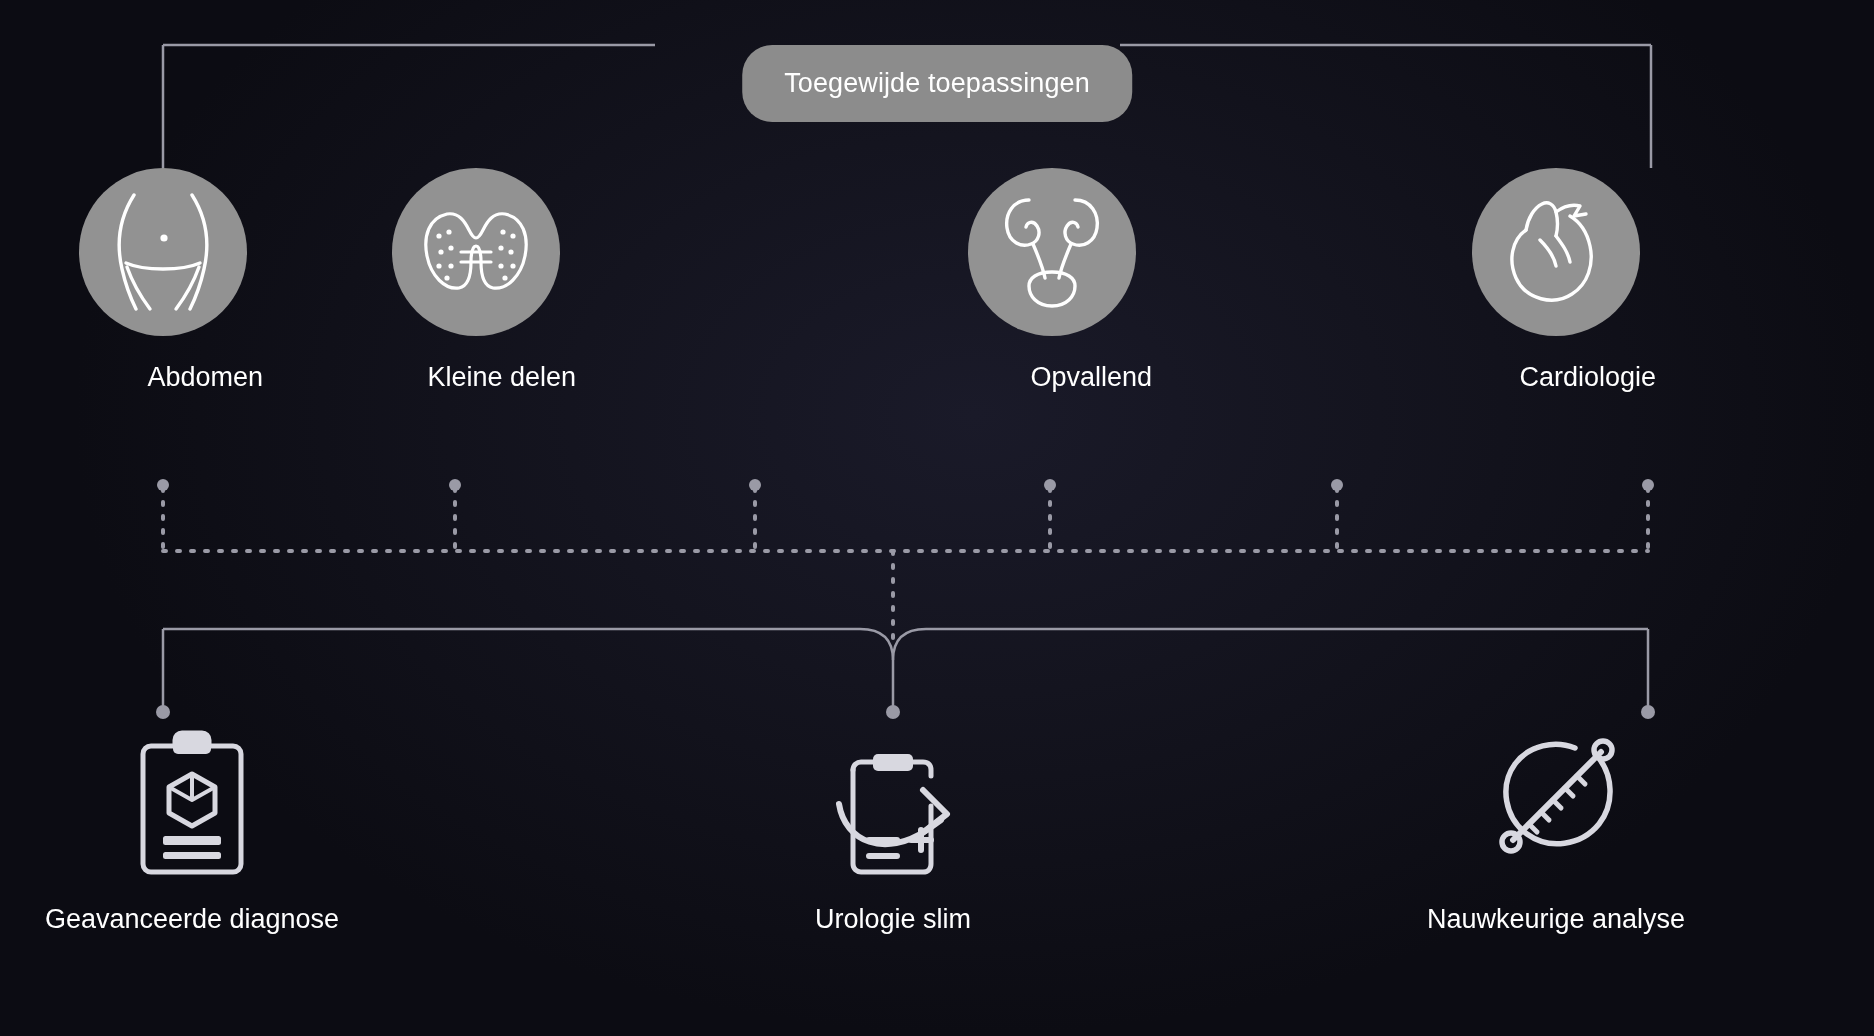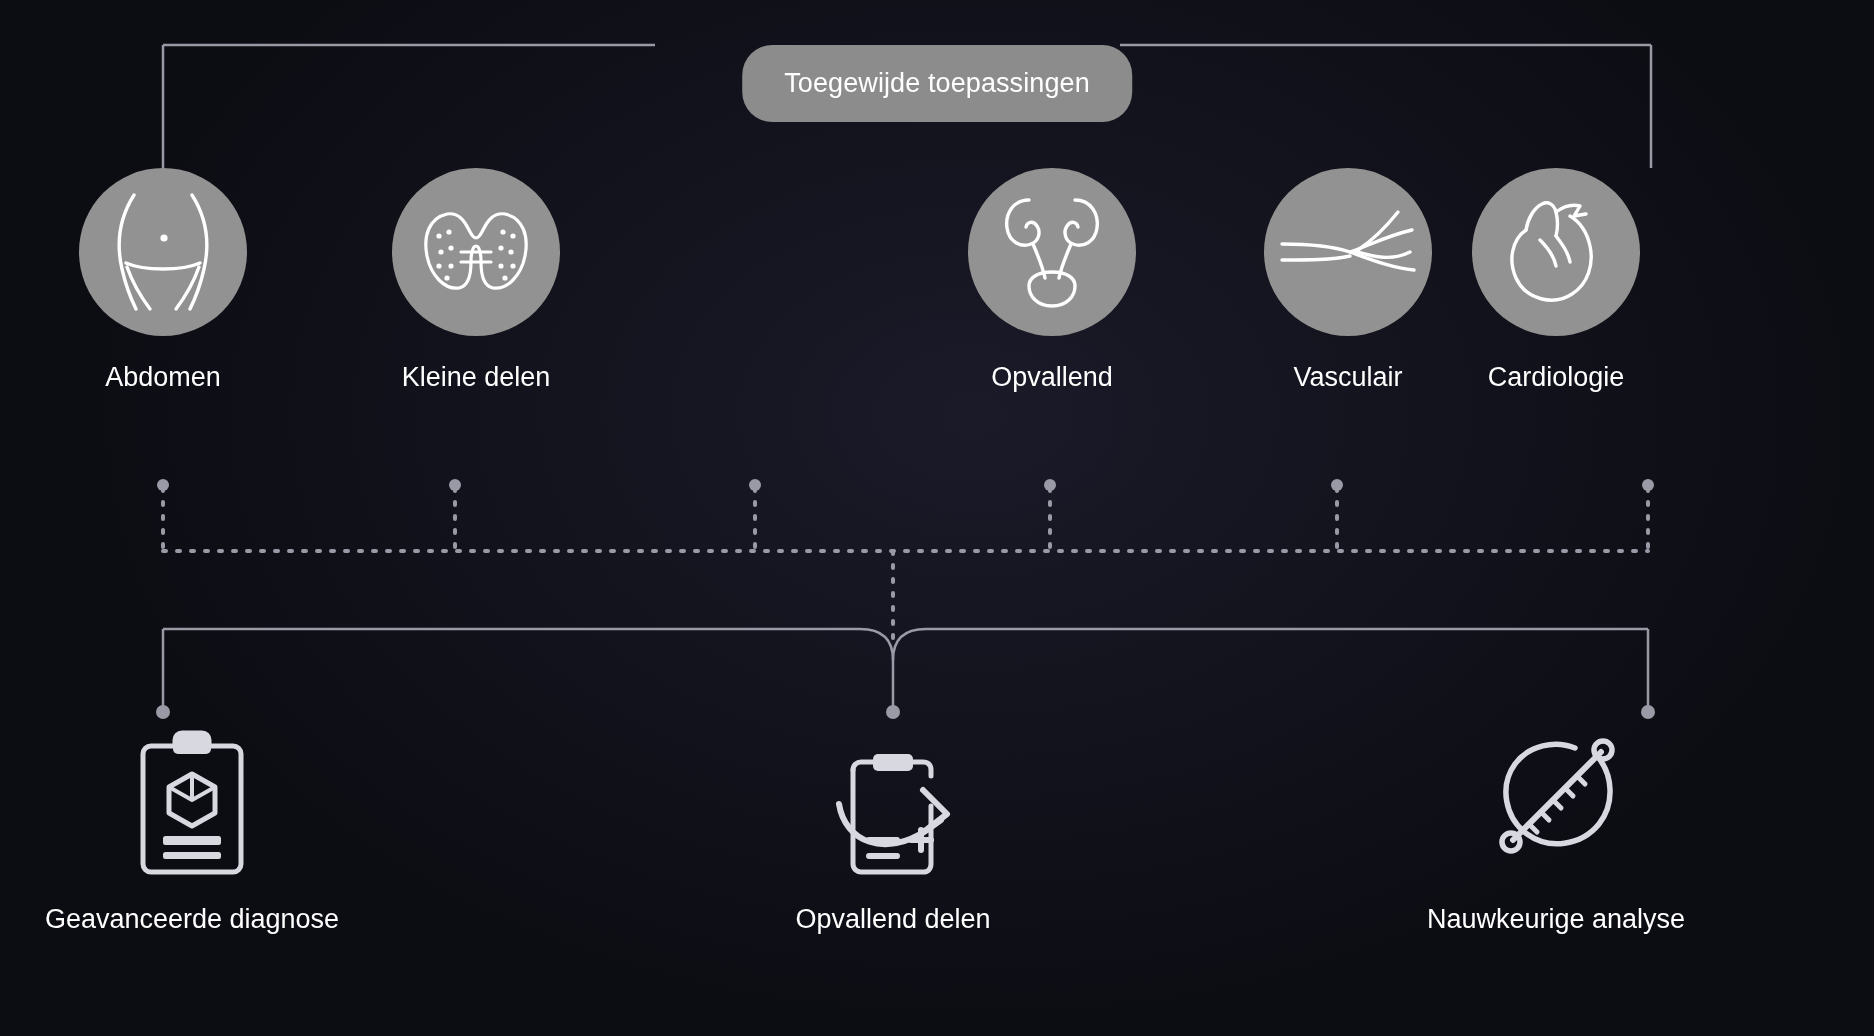--- a/index.html
+++ b/index.html
@@ -56,21 +56,21 @@
     position: absolute;
     top: 168px;
     left: 0;
     width: 1874px;
     height: 290px;
   }
   .modality {
     position: absolute;
     width: 200px;
     top: 0;
-    text-align: center;
+    text-align: right;
   }
   .circle {
     width: 168px;
     height: 168px;
     margin: 0 auto;
     border-radius: 50%;
     background: #929292;
     display: flex;
     align-items: center;
     justify-content: center;
@@ -200,32 +200,20 @@
           <path d="M36 6 C20 6 12 20 14 34 C16 48 28 54 38 50 C46 47 48 38 44 32 C40 26 34 28 33 33"></path>
           <path d="M82 6 C98 6 106 20 104 34 C102 48 90 54 80 50 C72 47 70 38 74 32 C78 26 84 28 85 33"></path>
           <path d="M40 50 C46 64 50 74 52 84"></path>
           <path d="M78 50 C72 64 68 74 66 84"></path>
           <path d="M59 112 C44 112 36 102 36 92 C36 84 44 78 59 78 C74 78 82 84 82 92 C82 102 74 112 59 112 Z"></path>
         </svg>
       </div>
       <div class="label">Opvallend</div>
     </div>
 
-    <div class="modality" style="left:1248px;">
-      <div class="circle">
-        <svg width="136" height="88" viewBox="0 0 136 88" fill="none" stroke="#ffffff" stroke-width="3.4" stroke-linecap="round" stroke-linejoin="round">
-          <path d="M2 36 C28 36 52 38 70 44 C92 52 112 60 134 62"></path>
-          <path d="M2 52 C28 52 52 52 70 48"></path>
-          <path d="M70 44 C88 38 106 28 132 22"></path>
-          <path d="M74 43 C92 48 110 54 130 44"></path>
-          <path d="M78 42 C96 30 110 14 118 4"></path>
-        </svg>
-      </div>
-      <div class="label">Vasculair</div>
-    </div>
 
     <div class="modality" style="left:1456px;">
       <div class="circle">
         <svg width="112" height="116" viewBox="0 0 112 116" fill="none" stroke="#ffffff" stroke-width="3.4" stroke-linecap="round" stroke-linejoin="round">
           <path d="M26 36 C12 46 8 66 16 84 C26 106 54 112 72 100 C88 90 94 70 90 52 C87 38 80 28 70 22"></path>
           <path d="M26 36 C28 24 34 14 42 10 C48 7 54 10 56 18 C58 26 58 34 56 42"></path>
           <path d="M56 18 C64 12 72 10 80 12 L74 22 L86 20"></path>
           <path d="M56 42 C62 50 68 58 70 68"></path>
           <path d="M40 46 C48 54 54 62 56 72"></path>
         </svg>
@@ -256,21 +244,21 @@
         <path d="M30 40 L30 134 C30 139 34 142 38 142 L100 142 C105 142 108 139 108 134 L108 76"></path>
         <path d="M30 40 C30 35 34 32 38 32 L56 32"></path>
         <rect x="50" y="24" width="40" height="17" rx="5" fill="#d8d8e0" stroke="none"></rect>
         <path d="M90 32 L100 32 C105 32 108 35 108 40 L108 46"></path>
         <path d="M16 74 C22 112 62 128 104 100 L118 90" stroke-width="6"></path>
         <path d="M100 60 L124 84 L98 104" stroke-width="6"></path>
         <path d="M46 110 L74 110 M46 126 L74 126" stroke-width="6"></path>
         <path d="M88 110 L108 110 M98 100 L98 120" stroke-width="6"></path>
       </svg>
     </div>
-    <div class="flabel">Opvallend delen</div>
+    <div class="flabel">Urologie slim</div>
   </div>
 
   <div class="feature" style="left:1346px; top:728px;">
     <div class="ficon">
       <svg width="142" height="142" viewBox="0 0 142 142" fill="none" stroke="#d8d8e0" stroke-width="5.5" stroke-linecap="round" stroke-linejoin="round">
         <path d="M112 24 C128 42 130 72 114 92 C96 114 64 118 42 102 C20 86 14 54 30 32 C44 13 70 8 90 16"></path>
         <path d="M28 108 L116 20" stroke-width="6"></path>
         <circle cx="26" cy="110" r="9" fill="none"></circle>
         <circle cx="118" cy="18" r="9" fill="none"></circle>
         <g stroke-width="5">

